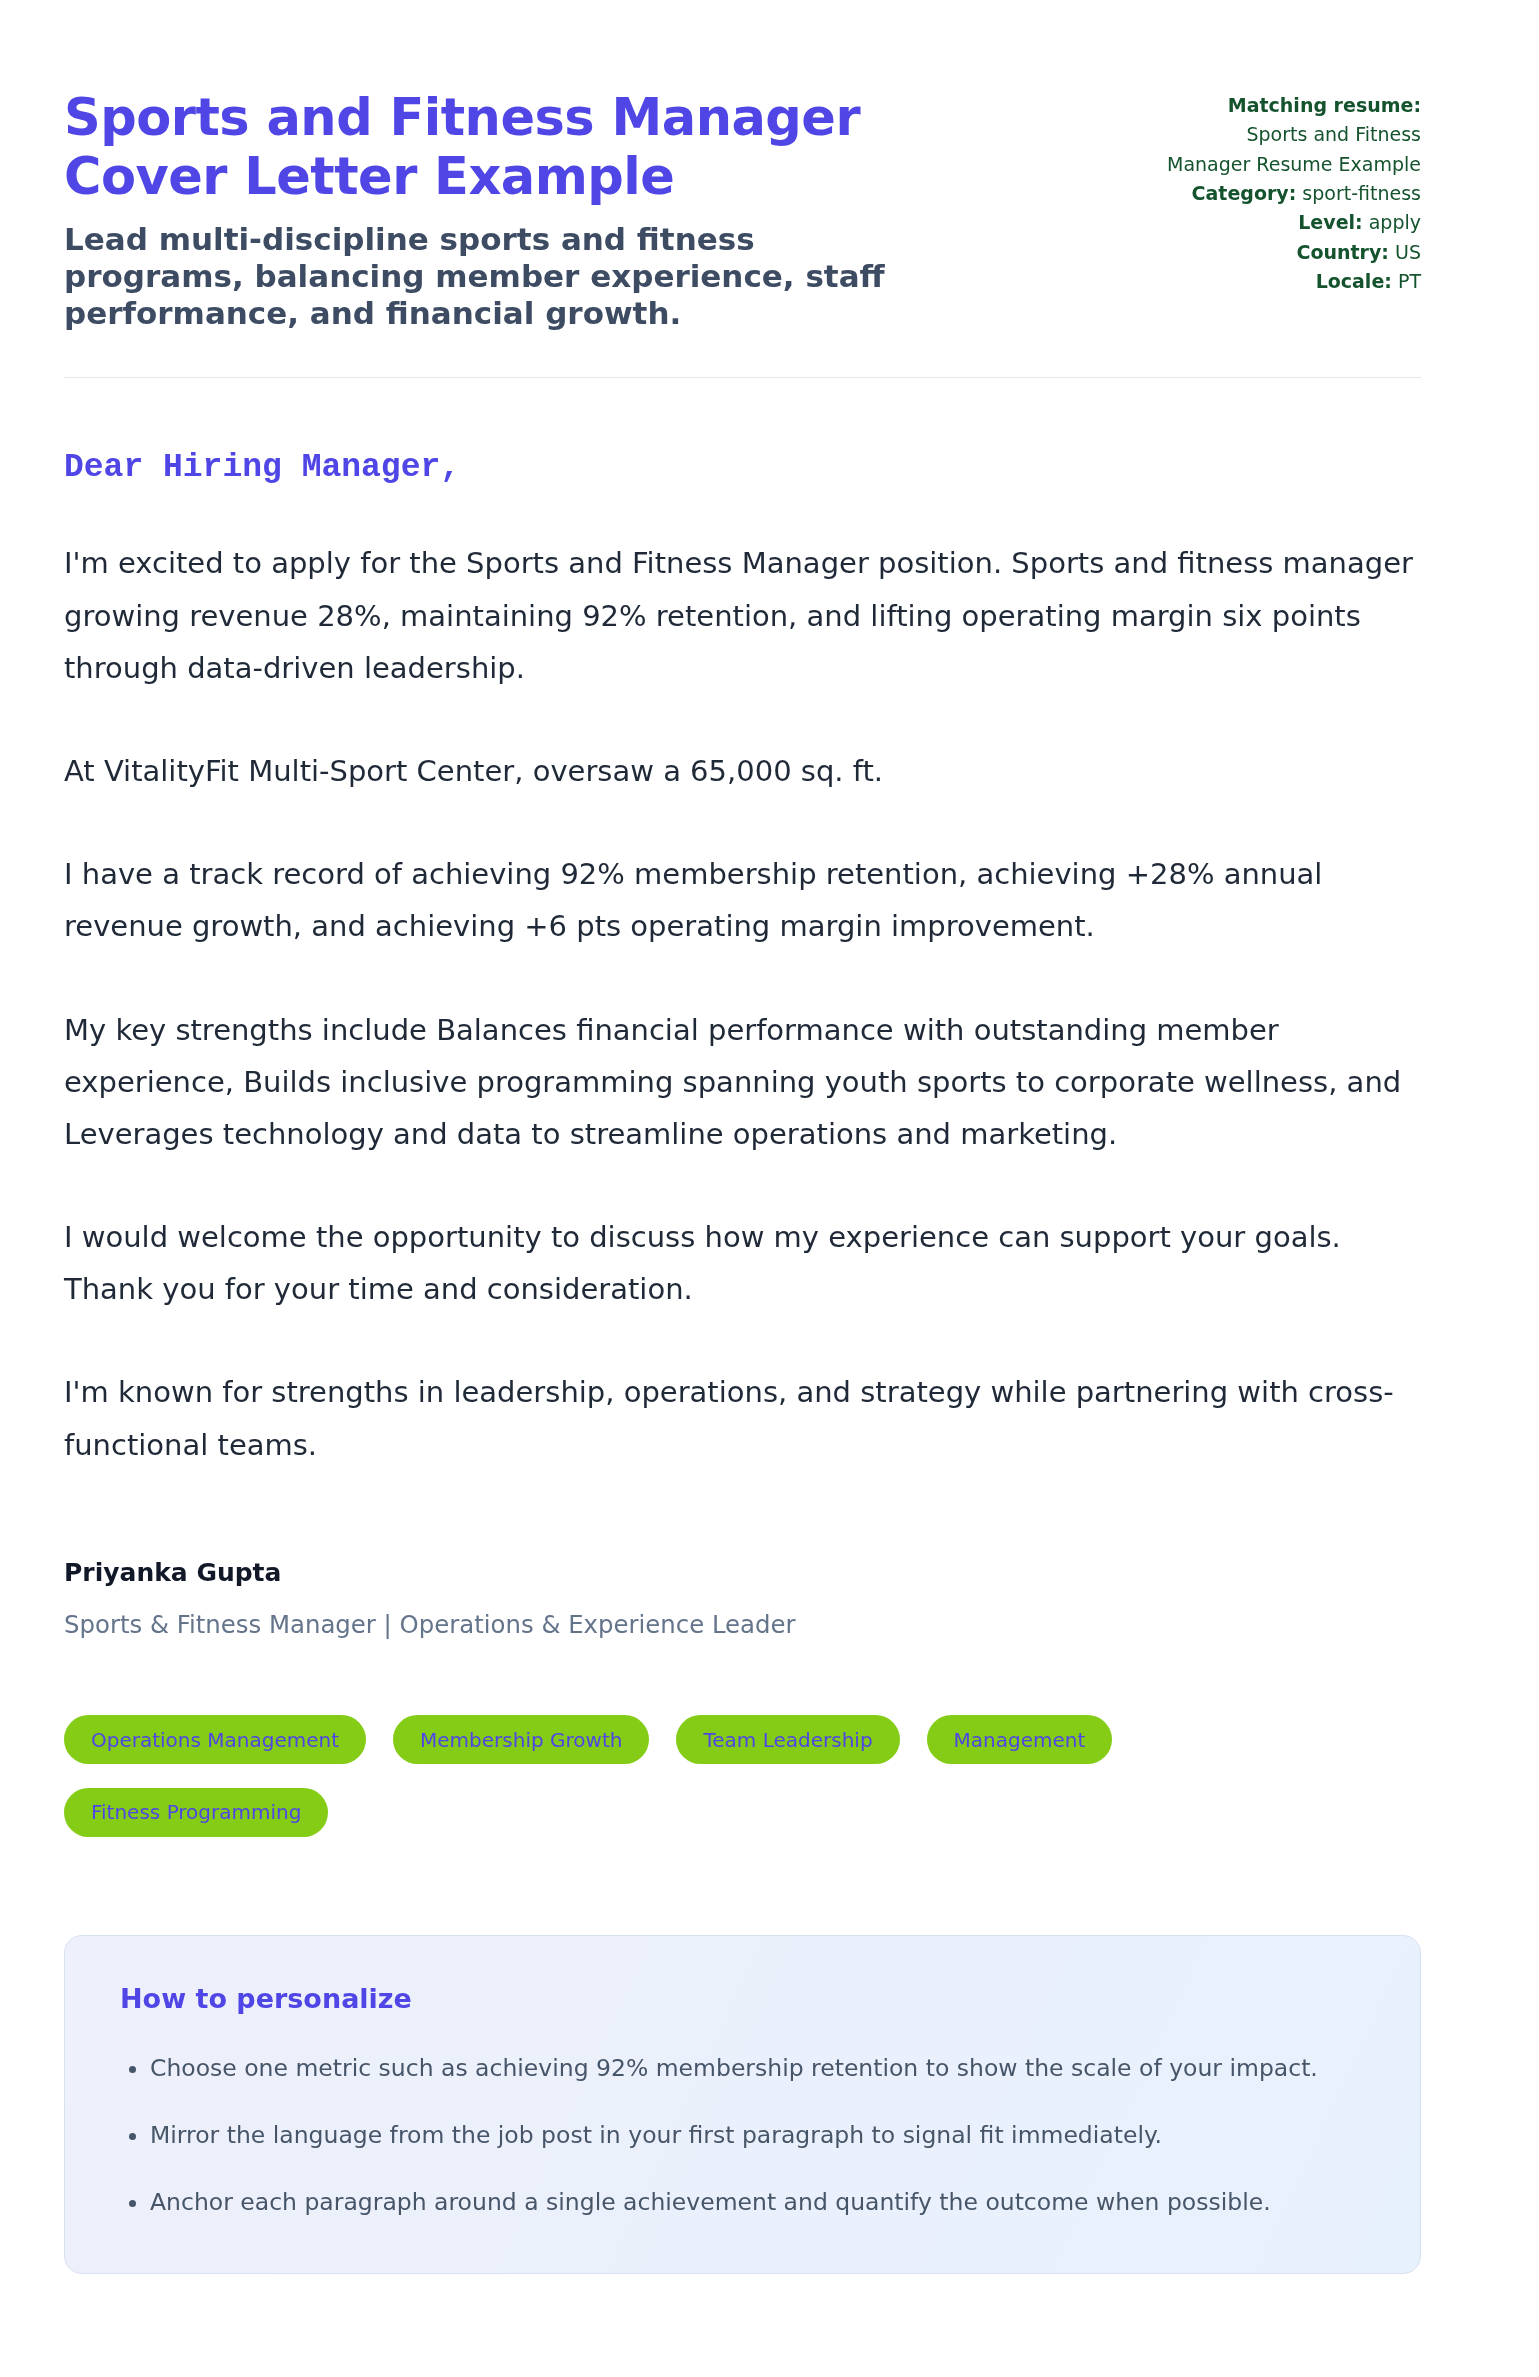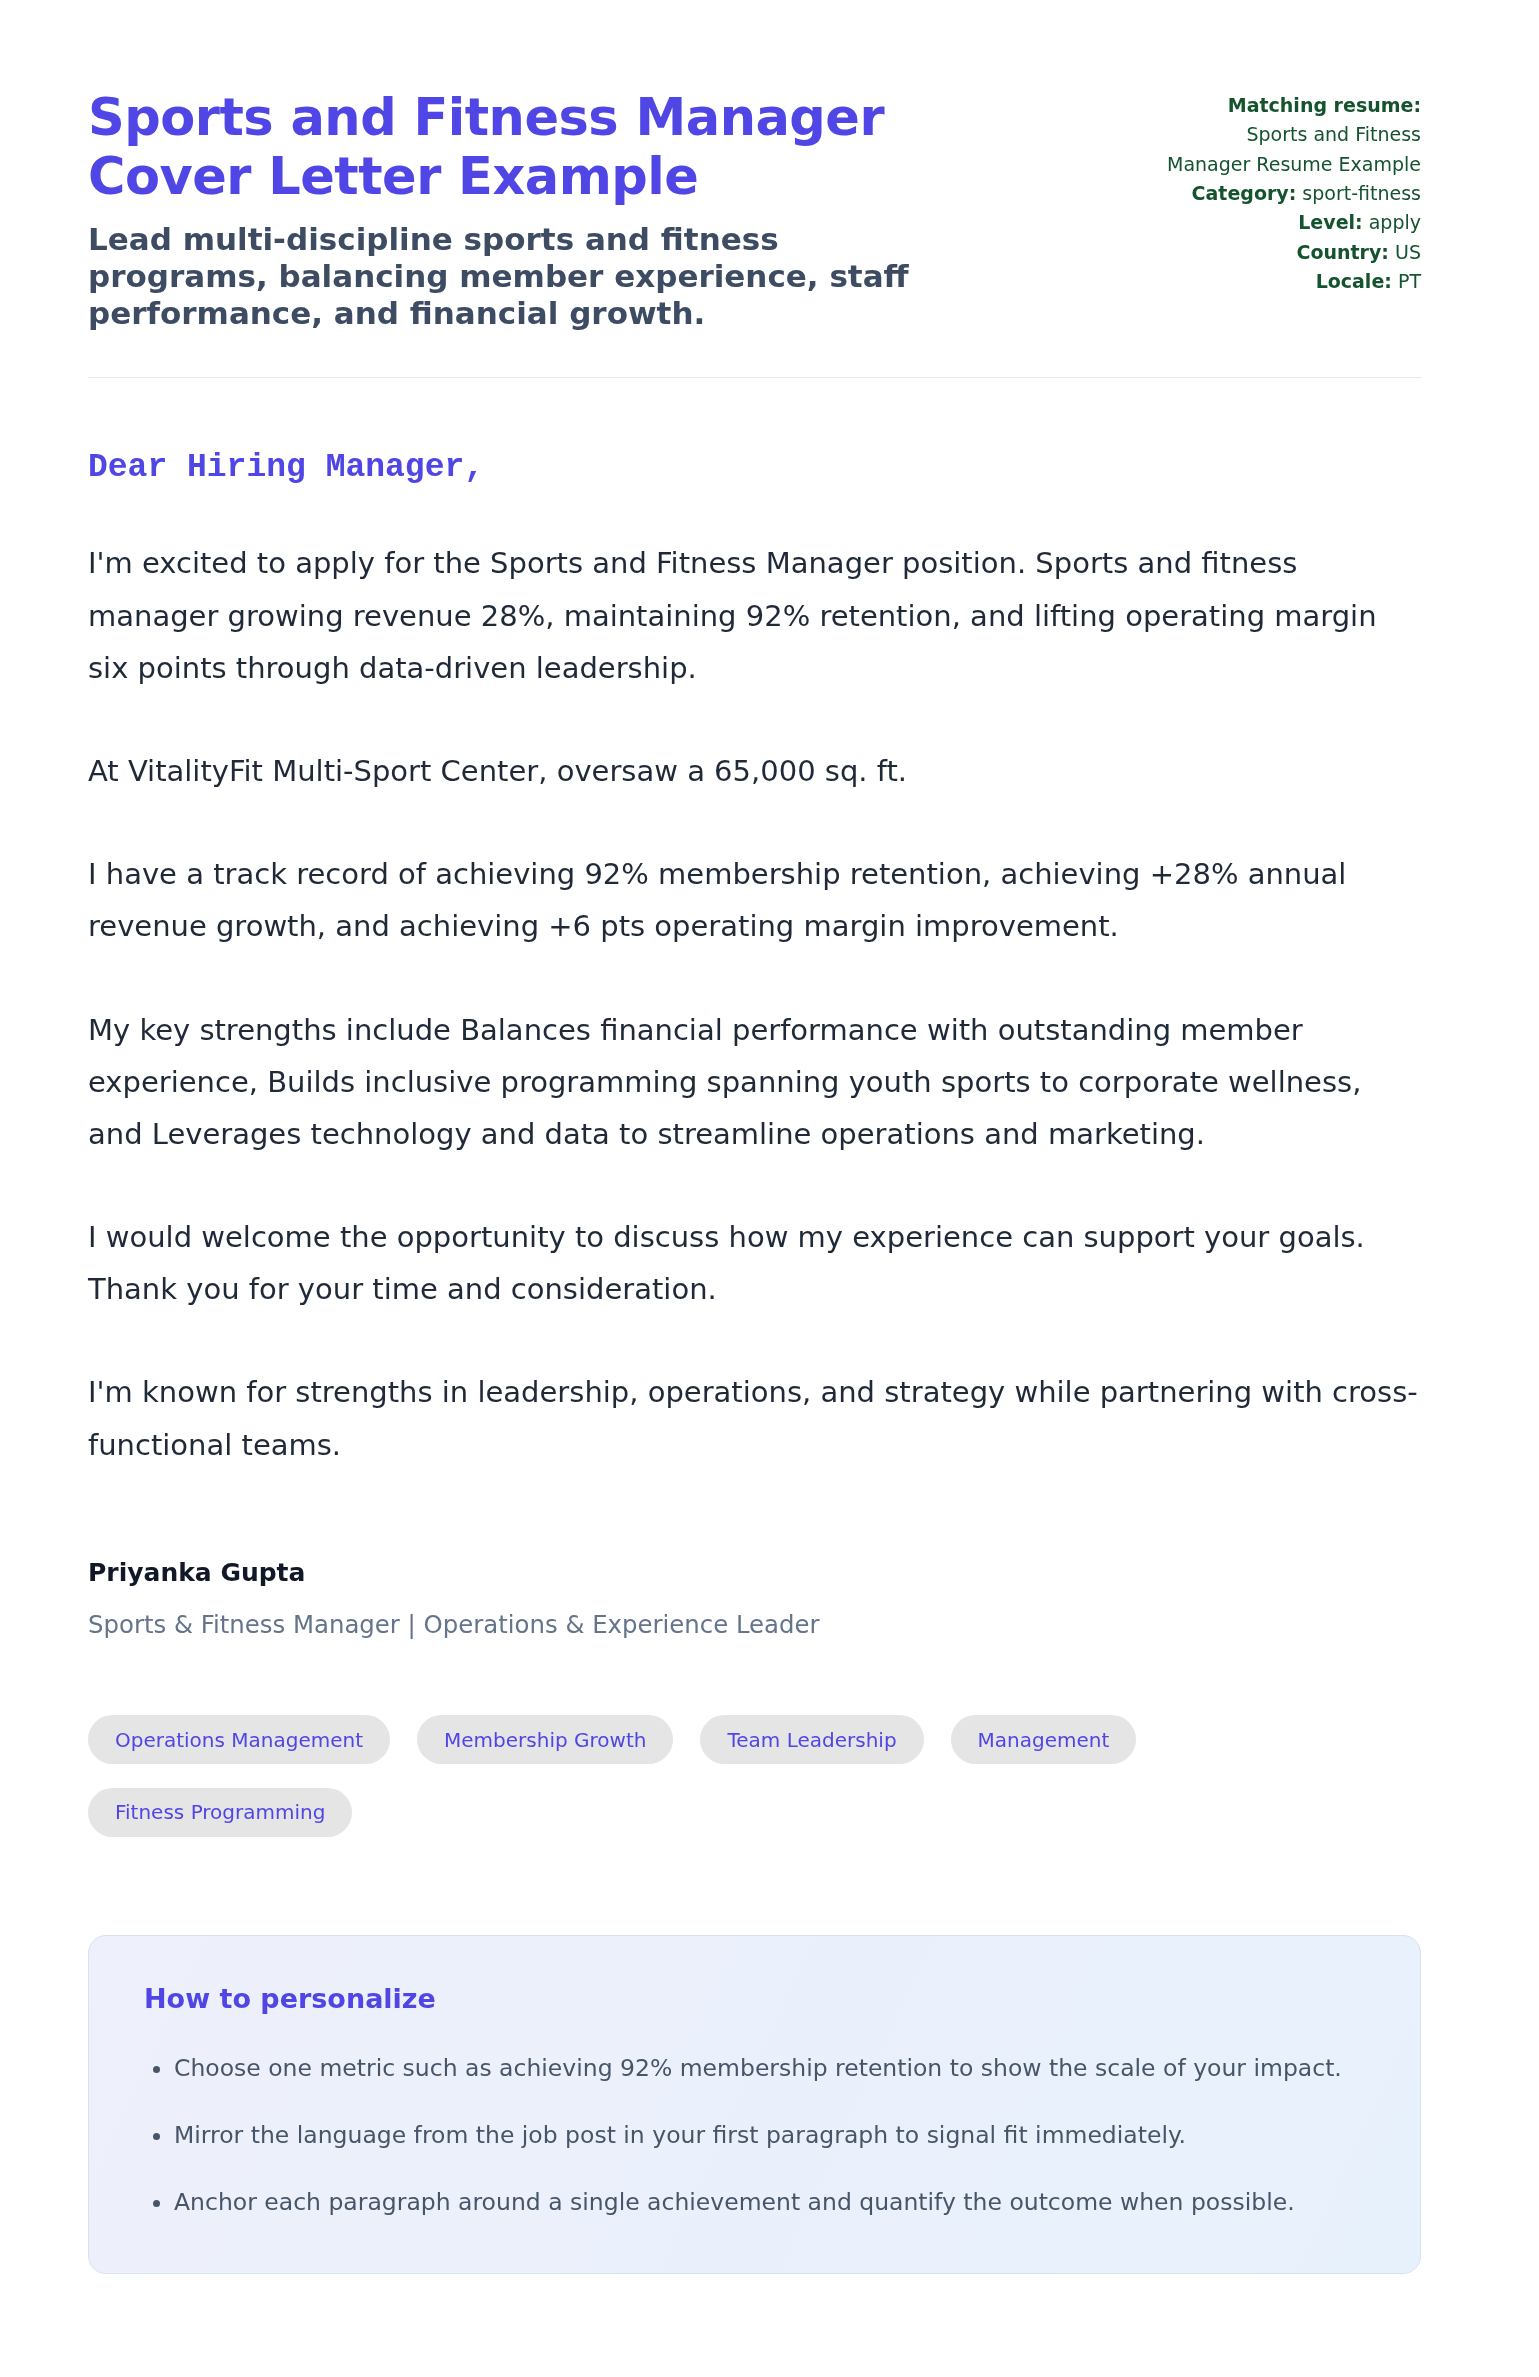--- a/index.html
+++ b/index.html
@@ -2,21 +2,21 @@
 <html style="font-size:14.5px"><head>
 <meta charset="utf-8">
 <style>
   html, body { margin:0; padding:0; background:#ffffff; }
   body {
     width:1539px; min-height:2377px;
     font-family:"DejaVu Sans","Liberation Sans",sans-serif;
     color:#1f2937;
     -webkit-font-smoothing:antialiased;
   }
-  .page { padding:88px 118px 91px 88px; box-sizing:border-box; }
+  .page { padding:88px 118px 91px 64px; box-sizing:border-box; }
 
   
   .header { display:flex; justify-content:space-between; align-items:flex-start; }
   .header-left { width:914px; flex:0 0 auto; }
   h1.title {
     margin:0 0 14.5px 0;
     font-size:51px; line-height:1.16; font-weight:700;
     color:#4f46e5; letter-spacing:-0.5px;
     max-width:905px;
   }
@@ -37,21 +37,21 @@
   
   .greeting { margin:71px 0 0 0; font-size:33px; font-weight:700; color:#4f46e5;font-family:Liberation Mono, monospace; }
   .para { margin:51px 0 0 0; font-size:29px; line-height:1.8; color:#1f2937; }
 
   .sig-name { margin:87px 0 0 0; font-size:25px; font-weight:700; color:#111827; }
   .sig-role { margin:23.5px 0 0 0; font-size:24.4px; color:#64748b; }
 
   
   .tags { margin-top:76px; display:flex; flex-wrap:wrap; gap:23.5px 27px; max-width:1159px; }
   .tag {
-    display:inline-block; background:#e5e5e5; color:#4f46e5;
+    display:inline-block; background:#84cc16; color:#4f46e5;
     font-size:20px; line-height:1; padding:14.5px 27px;
     border-radius:904px; white-space:nowrap;
   }
 
   
   .personalize {
     margin-top:98px;
     background:linear-gradient(115deg,#eef0fb 0%,#e7f1fc 100%);
     border:0.9px solid #d8e1f0;
     border-radius:18px;

